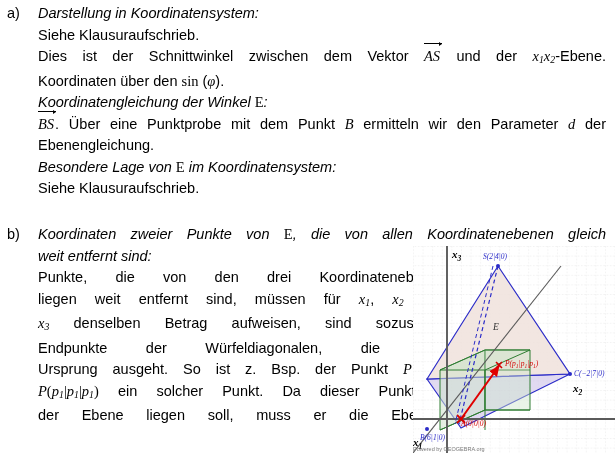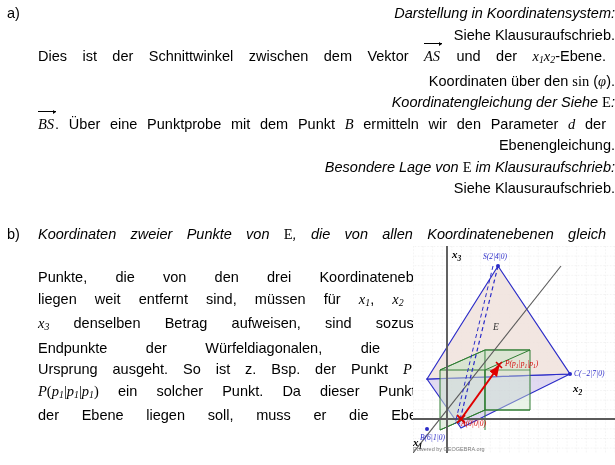--- a/index.html
+++ b/index.html
@@ -36,21 +36,20 @@
     box-sizing: border-box;
   }
   .body-col {
     flex: 1 1 auto;
   }
   .ln {
     font-size: 14.5px;
     line-height: 21.5px;
     white-space: nowrap;
     letter-spacing: 0px;
-    text-align: right;
   }
   .it { font-style: italic; }
   .just {
     white-space: normal;
     text-align: justify;
     text-align-last: justify;
   }
   .just-last-left {
     white-space: normal;
     text-align: justify;
@@ -141,32 +140,32 @@
 
       <div class="ln just" style="width:568px;">
         <span>Dies ist der Schnittwinkel zwischen dem Vektor </span><span class="vec">AS</span><span> und der </span><span class="mathit"><span>x</span><sub>1</sub></span><span class="mathit"><span>x</span><sub>2</sub></span><span>-Ebene.</span>
       </div>
 
       <div class="ln">
         <span>Koordinaten über den </span><span class="mathup">sin</span><span> (</span><span class="mathit">φ</span><span>).</span>
       </div>
 
       <div class="ln it">
-        <span>Koordinatengleichung der Siehe </span><span class="mathup">E</span><span>:</span>
+        <span>Koordinatengleichung der Winkel </span><span class="mathup">E</span><span>:</span>
       </div>
 
 
       <div class="ln just" style="width:568px;">
         <span class="vec">BS</span><span>. Über eine Punktprobe mit dem Punkt </span><span class="mathit">B</span><span> ermitteln wir den Parameter </span><span class="mathit">d</span><span> der</span>
       </div>
 
       <div class="ln">Ebenengleichung.</div>
 
       <div class="ln it">
-        <span>Besondere Lage von </span><span class="mathup">E</span><span> im Klausuraufschrieb:</span>
+        <span>Besondere Lage von </span><span class="mathup">E</span><span> im Koordinatensystem:</span>
       </div>
 
       <div class="ln">Siehe Klausuraufschrieb.</div>
     </div>
   </div>
 
   <div class="sect" id="sec-b">
     <div class="marker">b)</div>
     <div class="body-col">
 

